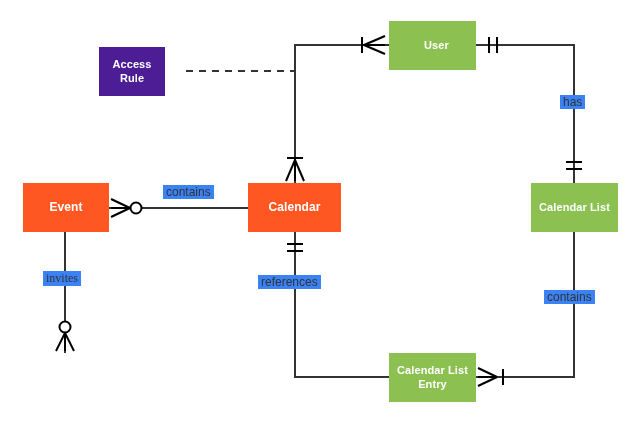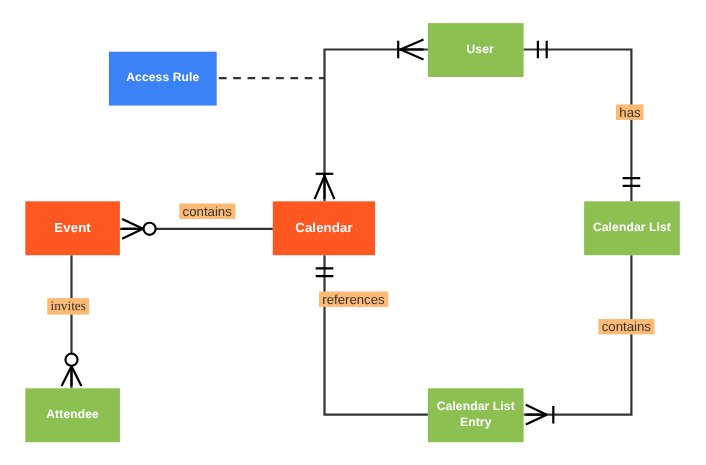--- a/index.html
+++ b/index.html
@@ -41,21 +41,21 @@
   }
   .entity-label {
     display: block;
     white-space: pre-line;
   }
   .rel-label {
     position: absolute;
     font-size: 12px;
     color: #333333;
     white-space: nowrap;
-    background: #fdba74;
+    background: #3b82f6;
     padding: 0 3px;
     z-index: 4;
   }
 </style>
 </head>
 <body>
 
 <div id="diagram-canvas">
 
   <svg id="er-svg" viewBox="0 0 642 423" xmlns="http://www.w3.org/2000/svg">
@@ -119,53 +119,50 @@
 
     <g stroke="#000000" stroke-width="2" fill="none">
       <line x1="478" y1="368" x2="497" y2="377"></line>
       <line x1="478" y1="386" x2="497" y2="377"></line>
       <line x1="478" y1="377" x2="497" y2="377"></line>
       <line x1="503" y1="369" x2="503" y2="385"></line>
     </g>
 
   </svg>
 
-  <div class="entity-box" style="left:99px; top:47px; width:98px; height:49px; background:#3b82f6;">
+  <div class="entity-box" style="left:99px; top:47px; width:66px; height:49px; background:#4c1d95;">
     <span class="entity-label">Access Rule</span>
   </div>
 
   <div class="entity-box" style="left:389px; top:21px; width:87px; height:49px; background:#8cc152;padding-left:12px;">
     <span class="entity-label">User</span>
   </div>
 
   <div class="entity-box" style="left:248px; top:183px; width:93px; height:49px; background:#ff5722; font-size:12px;">
     <span class="entity-label">Calendar</span>
   </div>
 
   <div class="entity-box" style="left:23px; top:183px; width:86px; height:49px; background:#ff5722; font-size:12px;">
     <span class="entity-label">Event</span>
   </div>
 
   <div class="entity-box" style="left:531px; top:183px; width:87px; height:49px; background:#8cc152;">
     <span class="entity-label">Calendar List</span>
   </div>
 
-  <div class="entity-box" style="left:23px; top:353px; width:86px; height:49px; background:#8cc152;">
-    <span class="entity-label">Attendee</span>
-  </div>
 
   <div class="entity-box" style="left:389px; top:353px; width:87px; height:49px; background:#8cc152;">
     <span class="entity-label">Calendar List
 Entry</span>
   </div>
 
 
   <div class="rel-label" style="left:163px; top:185px;">contains</div>
 
   <div class="rel-label" style="left:43px; top:271px;font-family:Liberation Serif, serif;">invites</div>
 
-  <div class="rel-label" style="left:258px; top:265px;margin-left:32px;">references</div>
+  <div class="rel-label" style="left:258px; top:275px;">references</div>
 
   <div class="rel-label" style="left:560px; top:95px;">has</div>
 
   <div class="rel-label" style="left:544px; top:290px;">contains</div>
 
 </div>
 
 </body></html>

